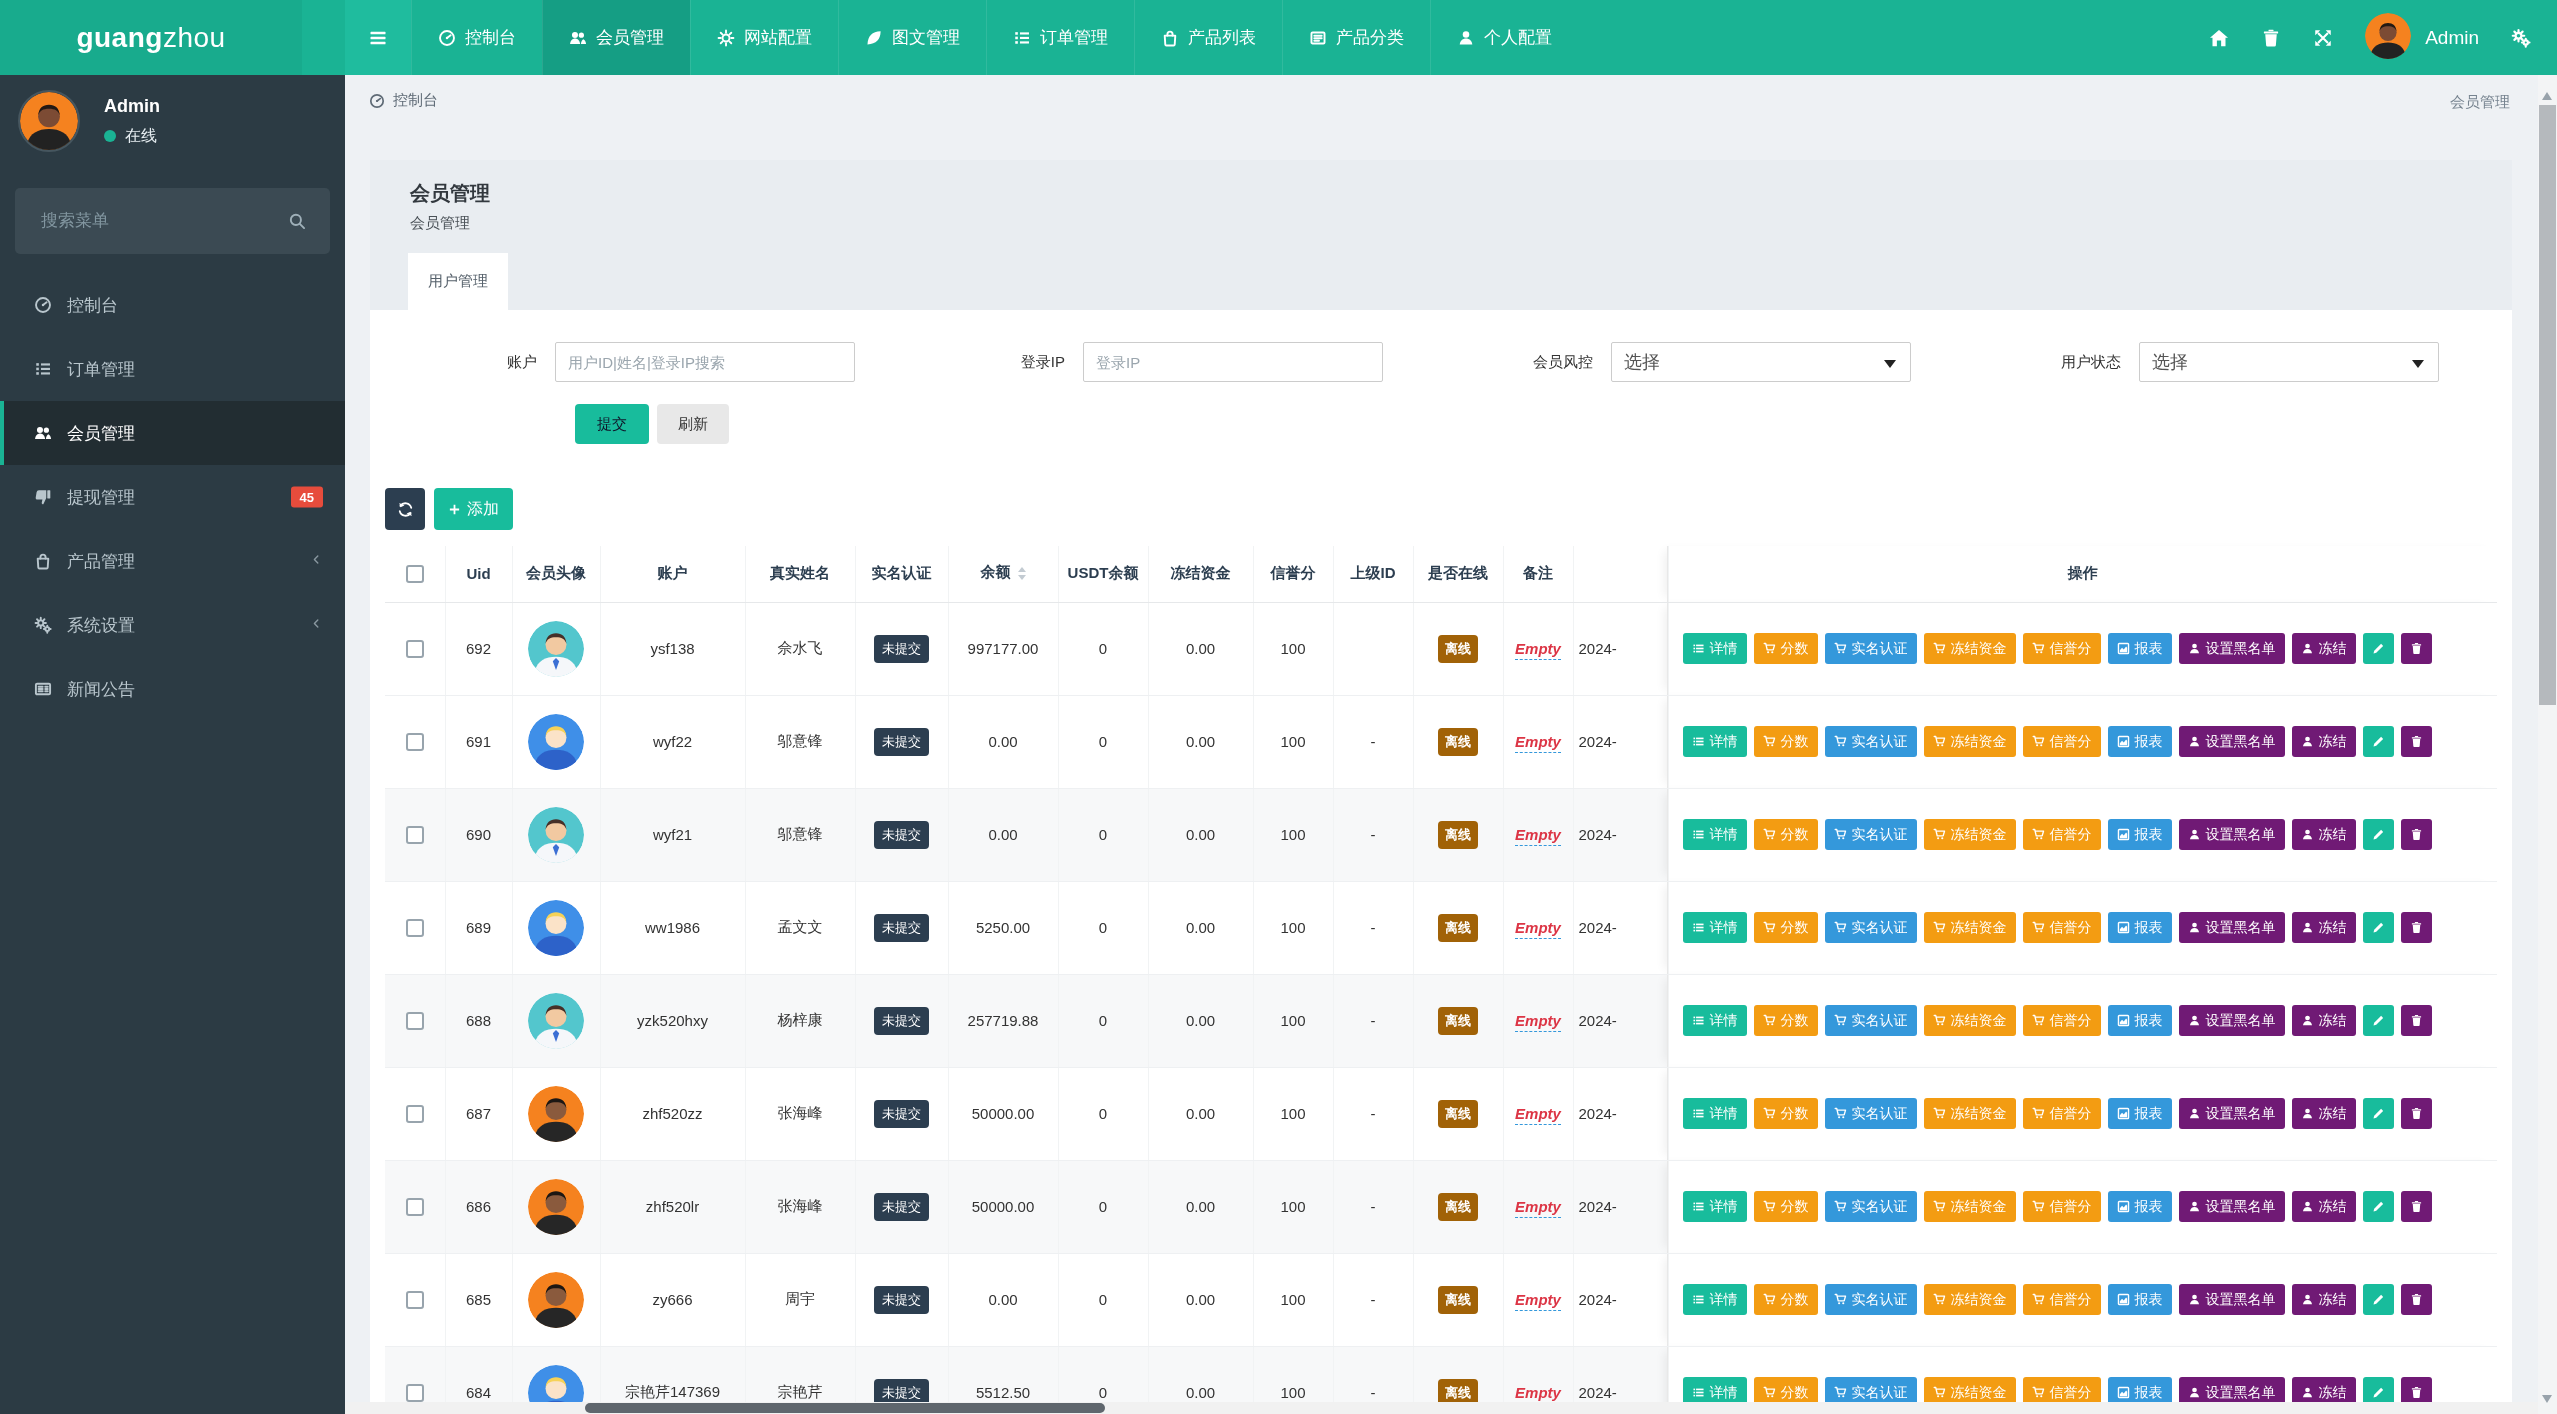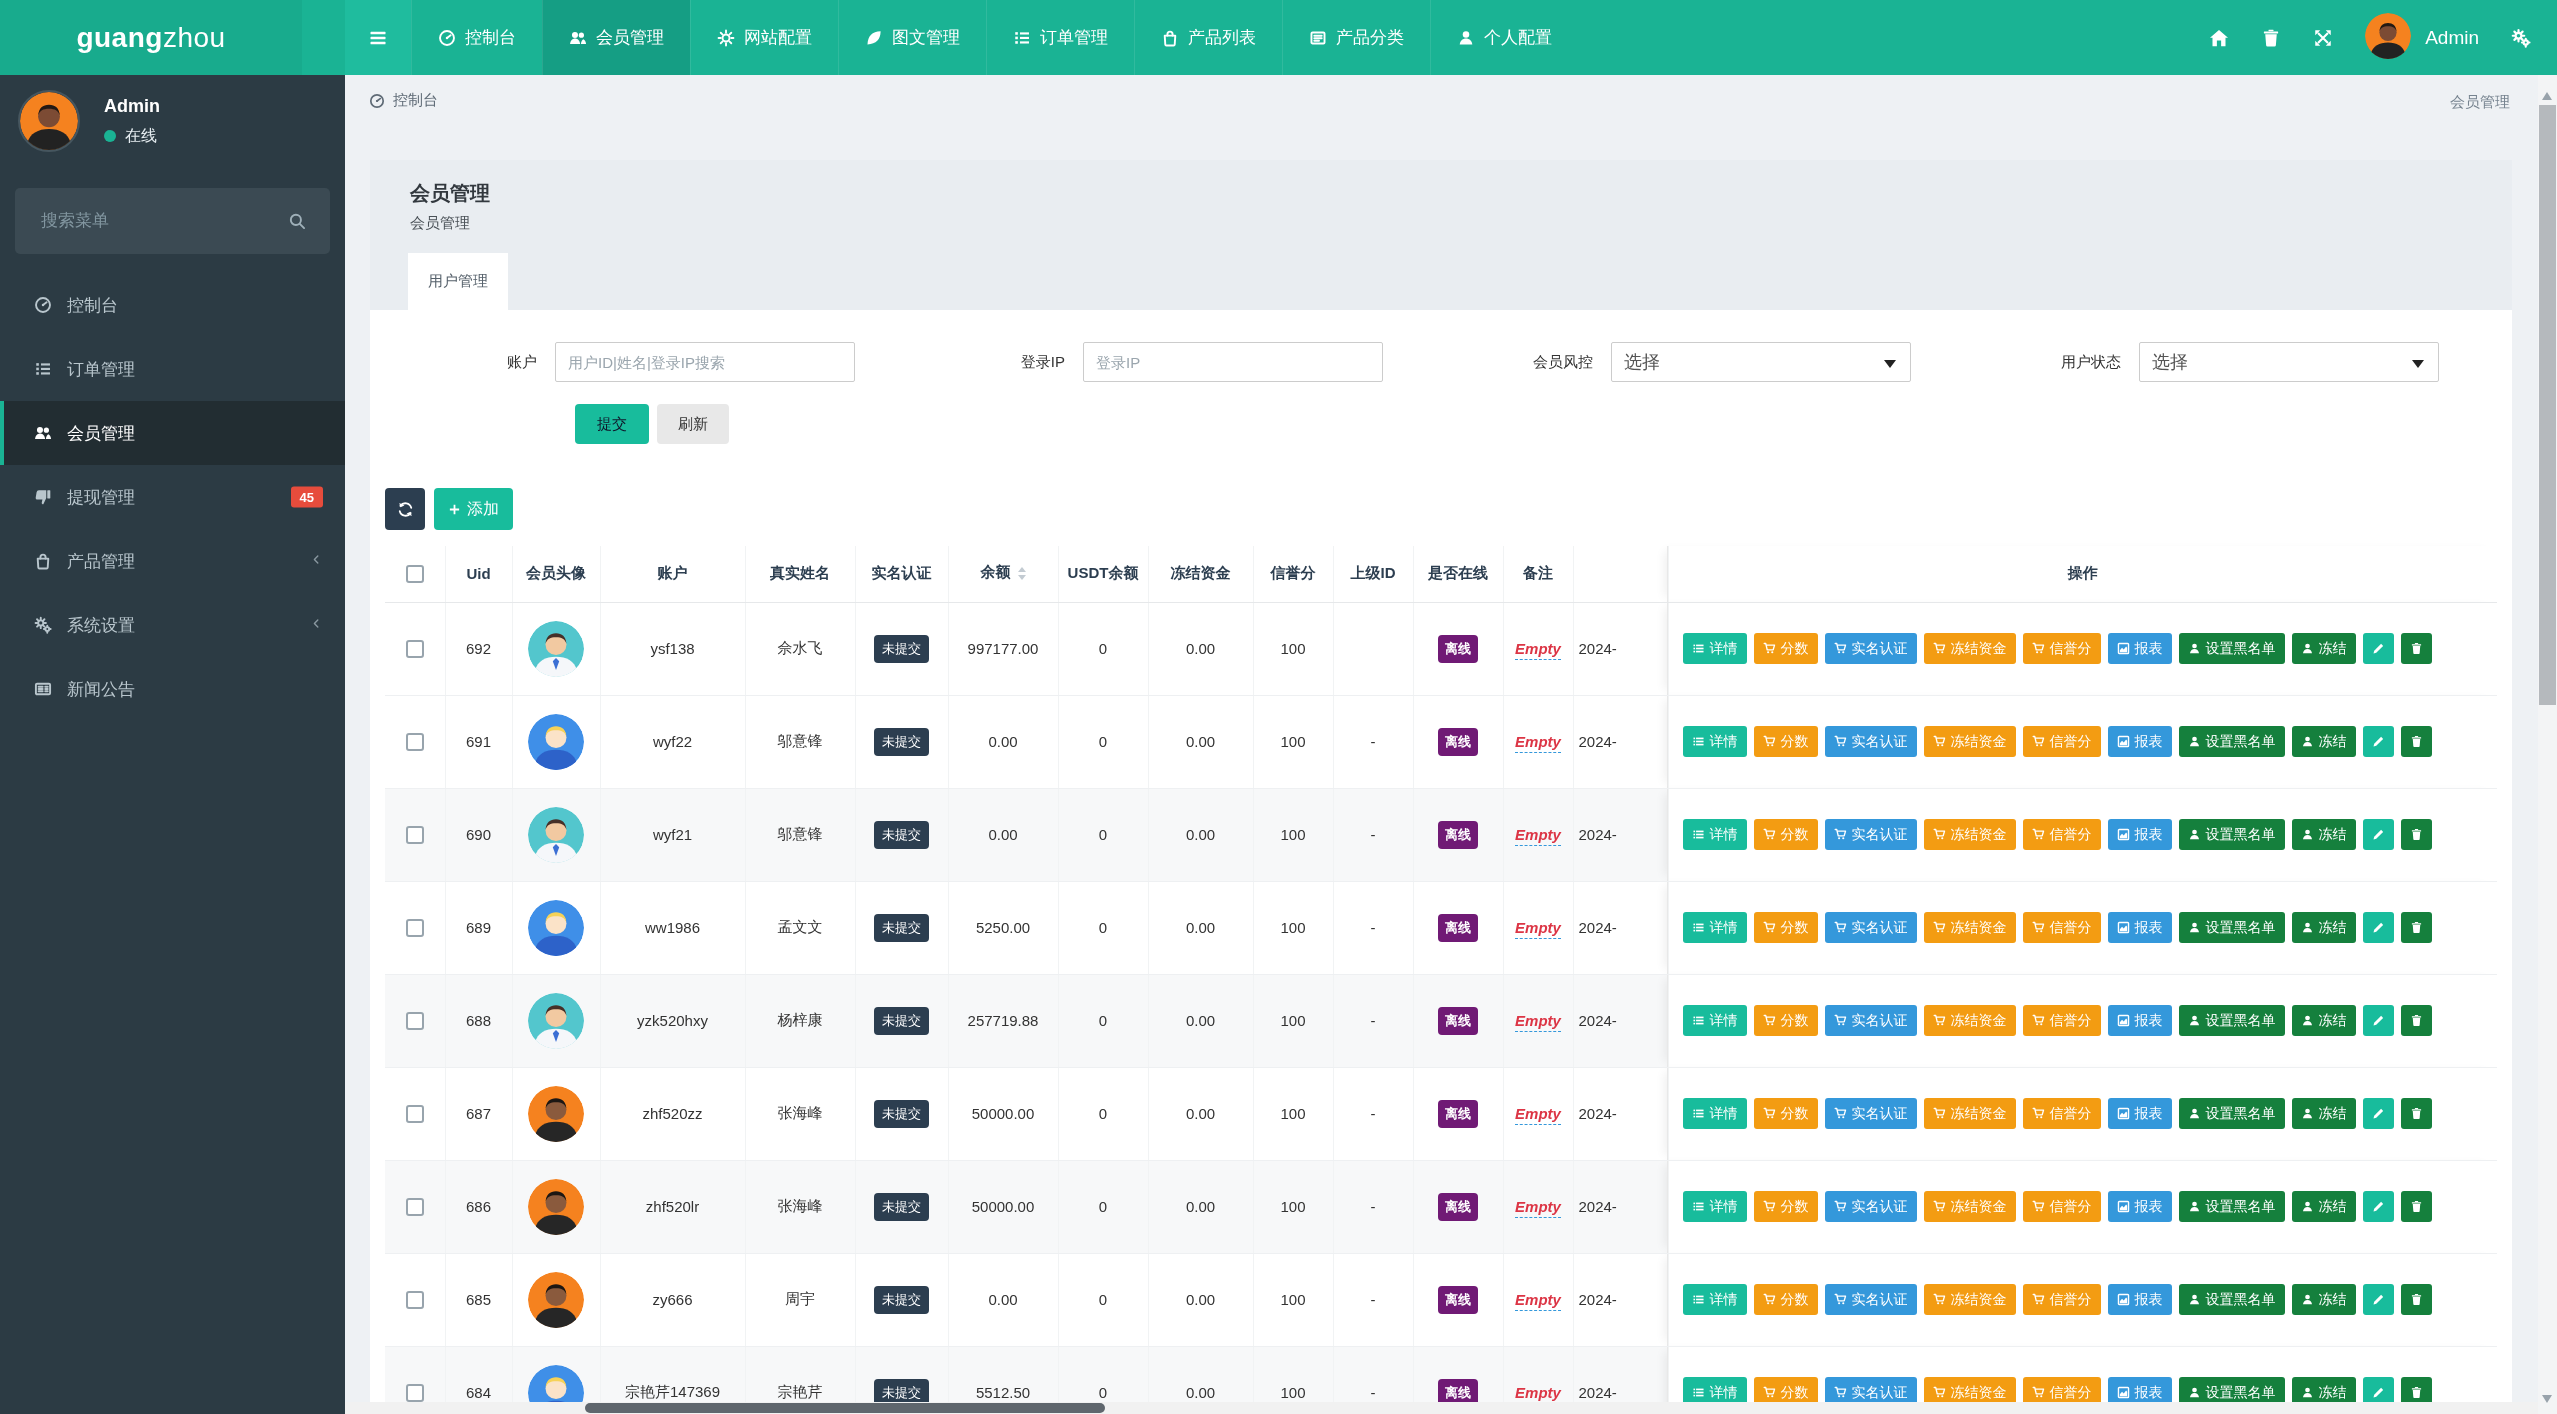--- a/index.html
+++ b/index.html
@@ -101,28 +101,28 @@
   th.cell-actions, td.cell-actions { background:#fff !important; border-right:none;
              box-shadow:-1px 0 0 #e8e8e8, -8px 0 10px -5px rgba(0,0,0,.07); }
   .cbx { appearance:none; -webkit-appearance:none; width:18px; height:18px; border:2px solid #98a4ad; border-radius:3px;
          background:#fff; cursor:pointer; vertical-align:middle; }
   .sort { display:inline-flex; flex-direction:column; margin-left:7px; vertical-align:middle; cursor:pointer; }
   .sort i { display:block; width:0; height:0; border:4px solid transparent; }
   .sort .up { border-bottom:5px solid #c3cbd2; margin-bottom:3px; }
   .sort .down { border-top:5px solid #c3cbd2; }
   .avatar-cell svg { display:block; margin:0 auto; border-radius:50%; }
   .b-verify { display:inline-block; background:#2c3e50; color:#fff; font-size:13px; padding:5px 8px; border-radius:4px; }
-  .b-offline { display:inline-block; background:#701a75; color:#fff; font-size:13px; font-weight:bold; padding:5px 7px; border-radius:4px; }
+  .b-offline { display:inline-block; background:#a16207; color:#fff; font-size:13px; font-weight:bold; padding:5px 7px; border-radius:4px; }
   .empty-link { color:#dc3545; font-style:italic; font-weight:bold; border-bottom:1px dashed #3498db; padding-bottom:2px; cursor:pointer; }
   .reg-cell { text-align:left !important; padding-left:5px; }
   .act-wrap { display:flex; align-items:flex-start; gap:7px; padding-left:14px; }
   .act { display:inline-flex; align-items:center; gap:5px; height:31px; padding:0 9px; border:none; border-radius:3px; color:#fff;
          font-size:14px; cursor:pointer; white-space:nowrap; font-family:inherit; }
   .act .ic svg { width:13px; height:13px; }
-  .a-green { background:#18bc9c; } .a-orange { background:#f39c12; } .a-blue { background:#3498db; } .a-red { background:#15803d; }
+  .a-green { background:#18bc9c; } .a-orange { background:#f39c12; } .a-blue { background:#3498db; } .a-red { background:#701a75; }
 
   
   .vscroll { position:absolute; right:0; top:75px; bottom:0; width:19px; background:#f3f4f5; z-index:40; }
   .varrow { position:absolute; top:12px; left:4px; width:0; height:0; border:5px solid transparent; border-bottom:8px solid #98a2ab; cursor:pointer; }
   .varrow-dn { position:absolute; bottom:6px; left:4px; width:0; height:0; border:5px solid transparent; border-top:8px solid #98a2ab; cursor:pointer; }
   .vthumb { position:absolute; top:30px; left:1px; width:17px; height:600px; background:#b5b9bd; cursor:pointer; }
   .hscroll { position:absolute; left:0; right:0; bottom:0; height:12px; background:#f1f1f1; z-index:35; }
   .hthumb { position:absolute; left:240px; top:1px; width:520px; height:10px; background:#5f666d; border-radius:5px; cursor:pointer; }
 </style>
 </head>

